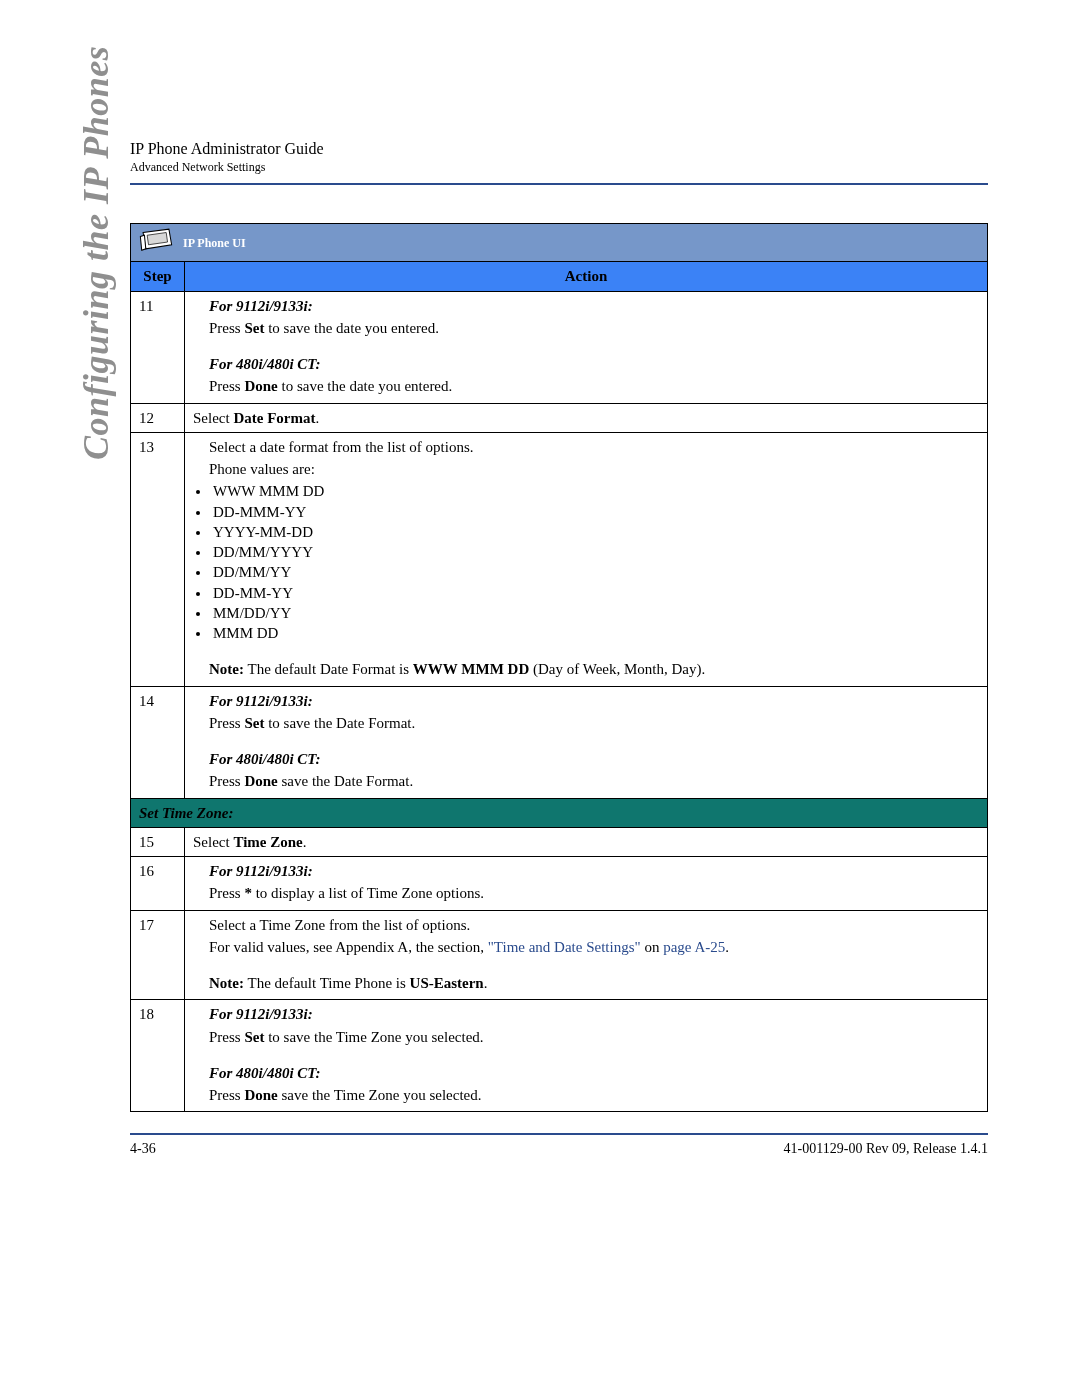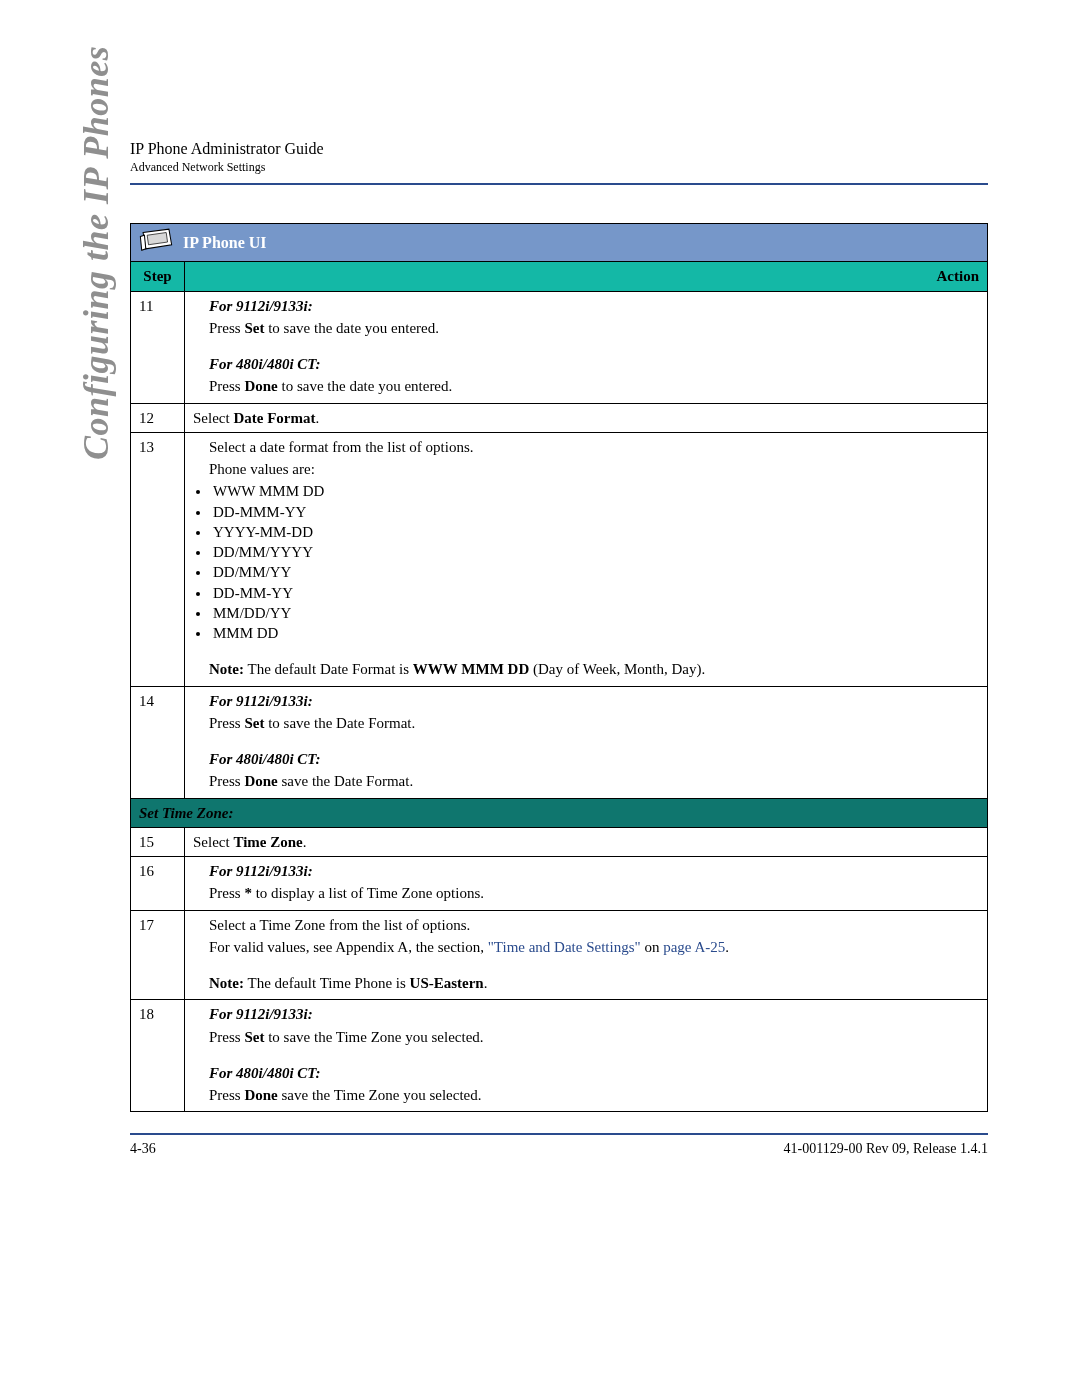--- a/index.html
+++ b/index.html
@@ -62,26 +62,26 @@
     gap: 10px;
   }
   .banner-icon {
     width: 34px;
     height: 24px;
     flex: 0 0 auto;
   }
   .banner-title {
     color: #fff;
     font-weight: bold;
-    font-size: 16px;
+    font-size: 12px;
   }
   .col-step { width: 54px; }
   .col-action { }
   .head-row td, .head-row th {
-    background: #14b8a6;
+    background: #3b82f6;
     font-weight: bold;
   }
   .section-row td {
     background: #0f766e;
     font-style: italic;
     font-weight: bold;
   }
   .bold { font-weight: bold; }
   .bolditalic { font-style: italic; font-weight: bold; }
   ul.opts {
@@ -135,21 +135,21 @@
               <polygon points="2,12 8,10 10,30 4,32" fill="#fff" stroke="#000" stroke-width="1.5"></polygon>
             </svg>
           </span>
           <span class="banner-title">IP Phone UI</span>
         </div>
       </td>
     </tr>
 
     <tr class="head-row">
       <th>Step</th>
-      <th style="text-align:right">Action</th>
+      <th style="text-align:center">Action</th>
     </tr>
 
     <tr>
       <td>11</td>
       <td>
         <div class="bolditalic para">For 9112i/9133i:</div>
         <div class="para"><span>Press </span><span class="bold">Set</span><span> to save the date you entered.</span></div>
         <div class="gap"></div>
         <div class="bolditalic para">For 480i/480i CT:</div>
         <div class="para"><span>Press </span><span class="bold">Done</span><span> to save the date you entered.</span></div>

